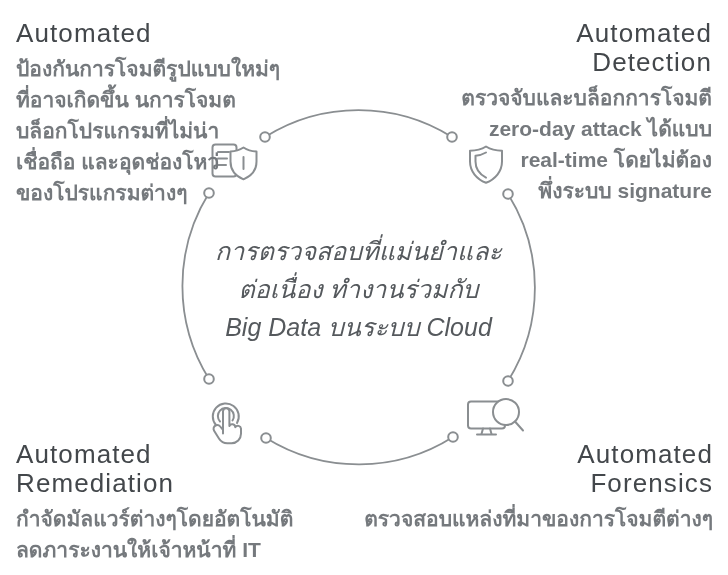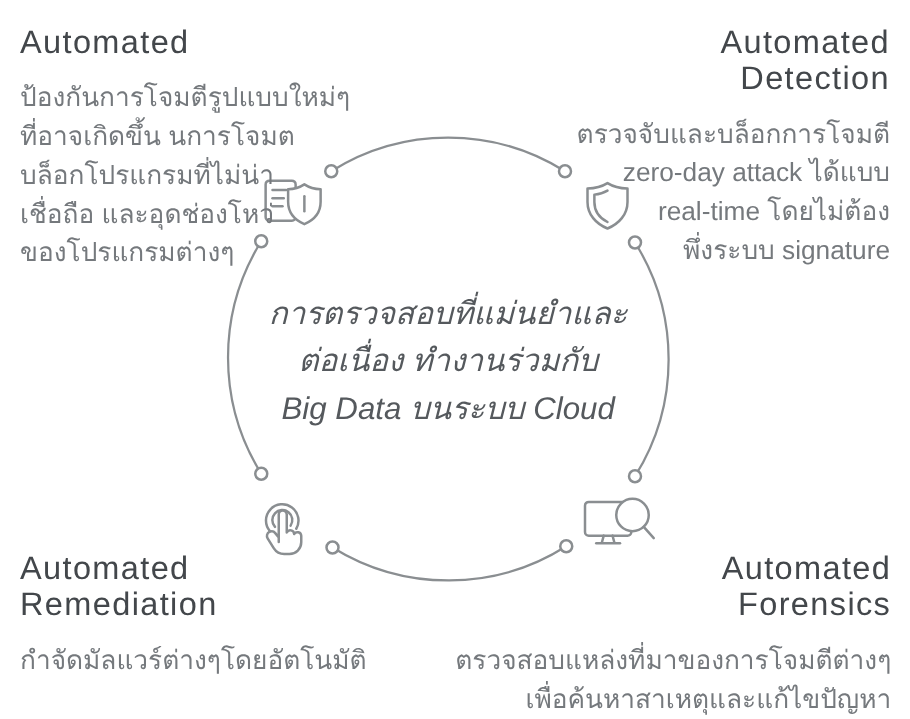--- a/index.html
+++ b/index.html
@@ -48,24 +48,25 @@
     position: absolute;
   }
   .heading {
     font-size: 26px;
     line-height: 29px;
     letter-spacing: 1.1px;
     font-weight: 400;
     color: var(--heading, #43474b);
   }
   .body-text {
-    margin-top: 15px;
+    margin-top: 5px;
     font-size: 21px;
     line-height: 31px;
     color: var(--body, #75797d);
+    font-weight: bold;
   }
   .align-right { text-align: right; }
   .center-label {
     position: absolute;
     left: 180px;
     top: 232px;
     width: 357px;
     text-align: center;
     font-size: 25px;
     line-height: 38px;
@@ -153,31 +154,31 @@
     </div>
   </div>
 
   <div class="section" id="sec-remediation">
     <div class="heading">
       <div>Automated</div>
       <div>Remediation</div>
     </div>
     <div class="body-text">
       <div>กำจัดมัลแวร์ต่างๆโดยอัตโนมัติ</div>
+      <div>ลดภาระงานให้เจ้าหน้าที่ IT</div>
     </div>
   </div>
 
   <div class="section align-right" id="sec-forensics">
     <div class="heading">
       <div>Automated</div>
       <div>Forensics</div>
     </div>
     <div class="body-text">
       <div>ตรวจสอบแหล่งที่มาของการโจมตีต่างๆ</div>
-      <div>เพื่อค้นหาสาเหตุและแก้ไขปัญหา</div>
     </div>
   </div>
 
   <div class="center-label">
     <div>การตรวจสอบที่แม่นยำและ</div>
     <div>ต่อเนื่อง ทำงานร่วมกับ</div>
     <div>Big Data บนระบบ Cloud</div>
   </div>
 
 </div>

